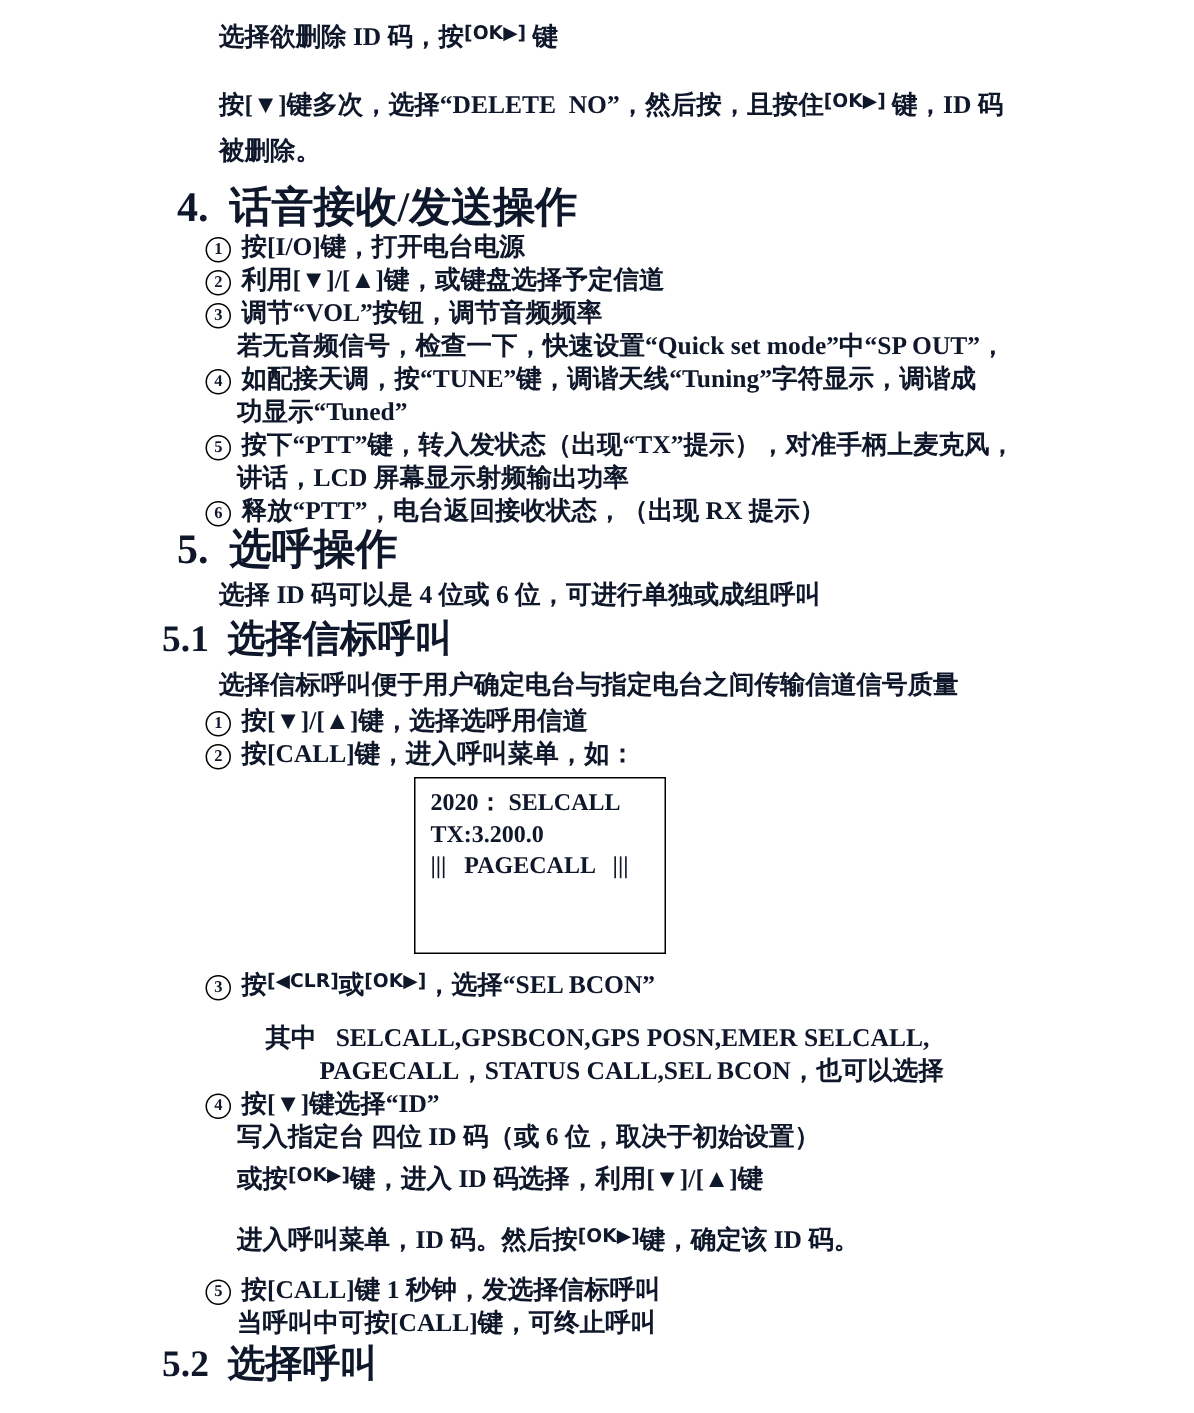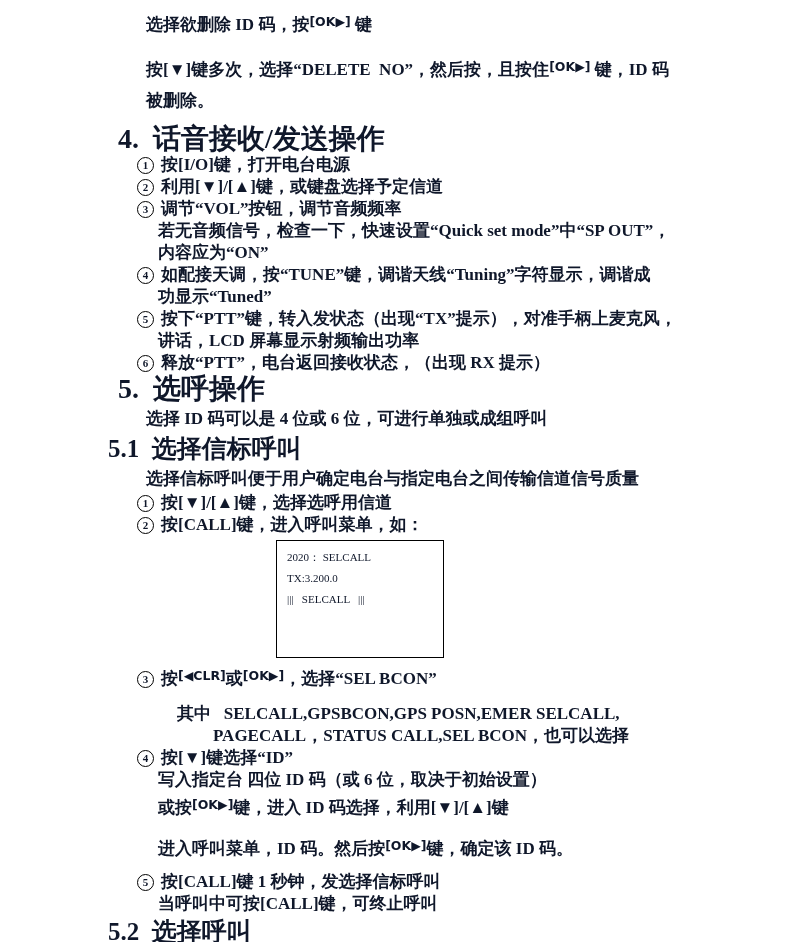--- a/index.html
+++ b/index.html
@@ -36,51 +36,50 @@
     font-size:12.5px;font-weight:bold;
     position:relative;top:-4px;
   }
   .lcdbox{
     margin-left:276px;margin-top:4px;
     width:156px;height:110px;
     border:1.5px solid #000;
     box-sizing:content-box;
     padding-top:6px;padding-left:10px;
   }
-  .lcdline{white-space:pre;font-size:11px;line-height:21px;font-weight:normal;}
+  .lcdline{white-space:pre;font-size:16px;line-height:21px;font-weight:bold;}
 </style>
 </head>
 <body>
 
 <div class="page">
   <div id="doc-body">
       <div class="line t-para "><span>选择欲删除 ID 码，按</span><span class="key">[OK▶]</span><span> 键</span></div>
       <div class="line t-para g18"><span>按[▼]键多次，选择“DELETE  NO”，然后按，且按住</span><span class="key">[OK▶]</span><span> 键，ID 码</span></div>
       <div class="line t-para g4"><span>被删除。</span></div>
       <div class="line t-heading g10"><span>4.  话音接收/发送操作</span></div>
       <div class="line t-item "><span class="marker">1</span><span>按[I/O]键，打开电台电源</span></div>
       <div class="line t-item "><span class="marker">2</span><span>利用[▼]/[▲]键，或键盘选择予定信道</span></div>
       <div class="line t-item "><span class="marker">3</span><span>调节“VOL”按钮，调节音频频率</span></div>
       <div class="line t-cont "><span>若无音频信号，检查一下，快速设置“Quick set mode”中“SP OUT”，</span></div>
-      <div class="line t-cont "><span>内容应为“ON”</span></div>
       <div class="line t-item "><span class="marker">4</span><span>如配接天调，按“TUNE”键，调谐天线“Tuning”字符显示，调谐成</span></div>
       <div class="line t-cont "><span>功显示“Tuned”</span></div>
       <div class="line t-item "><span class="marker">5</span><span>按下“PTT”键，转入发状态（出现“TX”提示），对准手柄上麦克风，</span></div>
       <div class="line t-cont "><span>讲话，LCD 屏幕显示射频输出功率</span></div>
       <div class="line t-item "><span class="marker">6</span><span>释放“PTT”，电台返回接收状态，（出现 RX 提示）</span></div>
       <div class="line t-heading "><span>5.  选呼操作</span></div>
       <div class="line t-para g2"><span>选择 ID 码可以是 4 位或 6 位，可进行单独或成组呼叫</span></div>
       <div class="line t-subheading g2"><span>5.1  选择信标呼叫</span></div>
       <div class="line t-para g2"><span>选择信标呼叫便于用户确定电台与指定电台之间传输信道信号质量</span></div>
       <div class="line t-item "><span class="marker">1</span><span>按[▼]/[▲]键，选择选呼用信道</span></div>
       <div class="line t-item "><span class="marker">2</span><span>按[CALL]键，进入呼叫菜单，如：</span></div>
       <div class="lcdbox g4">
         <div class="lcdline">2020： SELCALL</div>
         <div class="lcdline">TX:3.200.0</div>
-        <div class="lcdline">|||   SELCALL   |||</div>
+        <div class="lcdline">|||   PAGECALL   |||</div>
       </div>
       <div class="line t-item g10"><span class="marker">3</span><span>按</span><span class="key">[◀CLR]</span><span>或</span><span class="key">[OK▶]</span><span>，选择“SEL BCON”</span></div>
       <div class="line t-list g12"><span>其中   SELCALL,GPSBCON,GPS POSN,EMER SELCALL,</span></div>
       <div class="line t-list2 "><span>PAGECALL，STATUS CALL,SEL BCON，也可以选择</span></div>
       <div class="line t-item "><span class="marker">4</span><span>按[▼]键选择“ID”</span></div>
       <div class="line t-cont "><span>写入指定台 四位 ID 码（或 6 位，取决于初始设置）</span></div>
       <div class="line t-cont g6"><span>或按</span><span class="key">[OK▶]</span><span>键，进入 ID 码选择，利用[▼]/[▲]键</span></div>
       <div class="line t-cont g18"><span>进入呼叫菜单，ID 码。然后按</span><span class="key">[OK▶]</span><span>键，确定该 ID 码。</span></div>
       <div class="line t-item g10"><span class="marker">5</span><span>按[CALL]键 1 秒钟，发选择信标呼叫</span></div>
       <div class="line t-cont "><span>当呼叫中可按[CALL]键，可终止呼叫</span></div>

